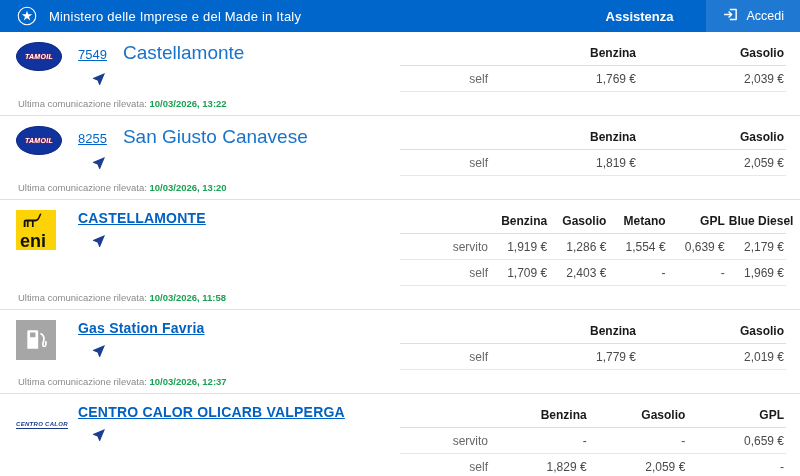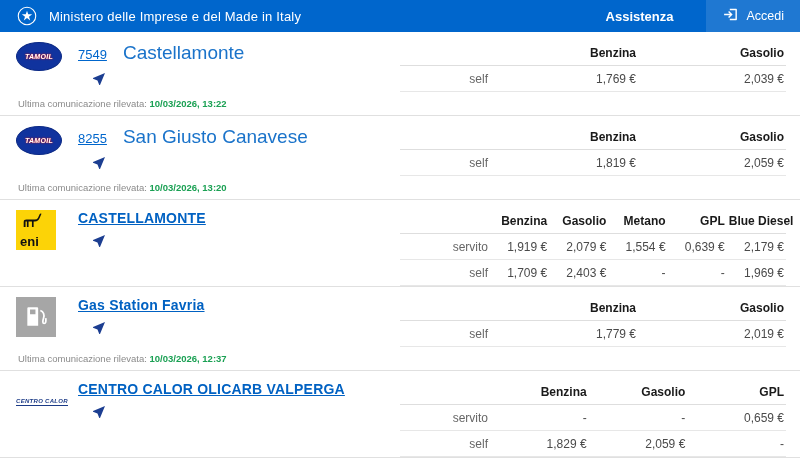--- a/index.html
+++ b/index.html
@@ -72,21 +72,21 @@
     border:1px solid #0c2a85;
   }
   .tamoil-logo span {
     color:#fff; font-style:italic; font-weight:700; font-size:7px; letter-spacing:.3px;
     text-shadow:0 0 1px #e01818, 0 0 2px #e01818;
   }
   .eni-logo {
     width:40px; height:40px; background:#fcd307; position:relative;
     display:flex; align-items:flex-end; padding:2px 4px;
   }
-  .eni-logo .eni-text { color:#111; font-weight:700; font-size:13px; line-height:13px; }
+  .eni-logo .eni-text { color:#111; font-weight:700; font-size:18px; line-height:13px; }
   .eni-logo svg { position:absolute; top:3px; left:5px; }
   .pump-logo {
     width:40px; height:40px; background:#a6a6a6;
     display:flex; align-items:center; justify-content:center;
   }
   .cc-logo { width:60px; padding-top:8px; }
   .cc-logo span {
     font-size:6px; font-weight:700; font-style:italic; color:#1b3a86; letter-spacing:.3px;
     border-bottom:1px solid #1b3a86; padding-bottom:1px; white-space:nowrap;
   }
@@ -243,35 +243,39 @@
               <th>Gasolio</th>
               <th>Metano</th>
               <th>GPL</th>
               <th>Blue Diesel</th>
             </tr>
           </thead>
         <tbody>
             <tr>
               <td class="row-label">servito</td>
               <td>1,919 €</td>
-              <td>2,079 €</td>
+              <td>1,286 €</td>
               <td>1,554 €</td>
               <td>0,639 €</td>
               <td>2,179 €</td>
             </tr>
             <tr>
               <td class="row-label">self</td>
               <td>1,709 €</td>
               <td>2,403 €</td>
               <td>-</td>
               <td>-</td>
               <td>1,969 €</td>
             </tr>
           </tbody>
       </table>
+    </div>
+    <div class="card-footer">
+      <span class="footer-label">Ultima comunicazione rilevata:</span>
+      <b class="footer-time" style="color: rgb(26, 160, 83);">10/03/2026, 11:58</b>
     </div>
   </section>
 
   <section class="card">
     <div class="card-left">
       <div class="logo-cell">
           <div class="pump-logo">
             <svg viewBox="0 0 24 24" width="26" height="26">
               <path fill="#fff" d="M5 3h8a1 1 0 0 1 1 1v16H4V4a1 1 0 0 1 1-1zm1.5 2v4.5h5V5h-5z"></path>
               <path fill="none" stroke="#fff" stroke-width="1.6" d="M16 6c3 1 4 4 3 7s-1 5 .5 5 2-2 1.5-5"></path>

